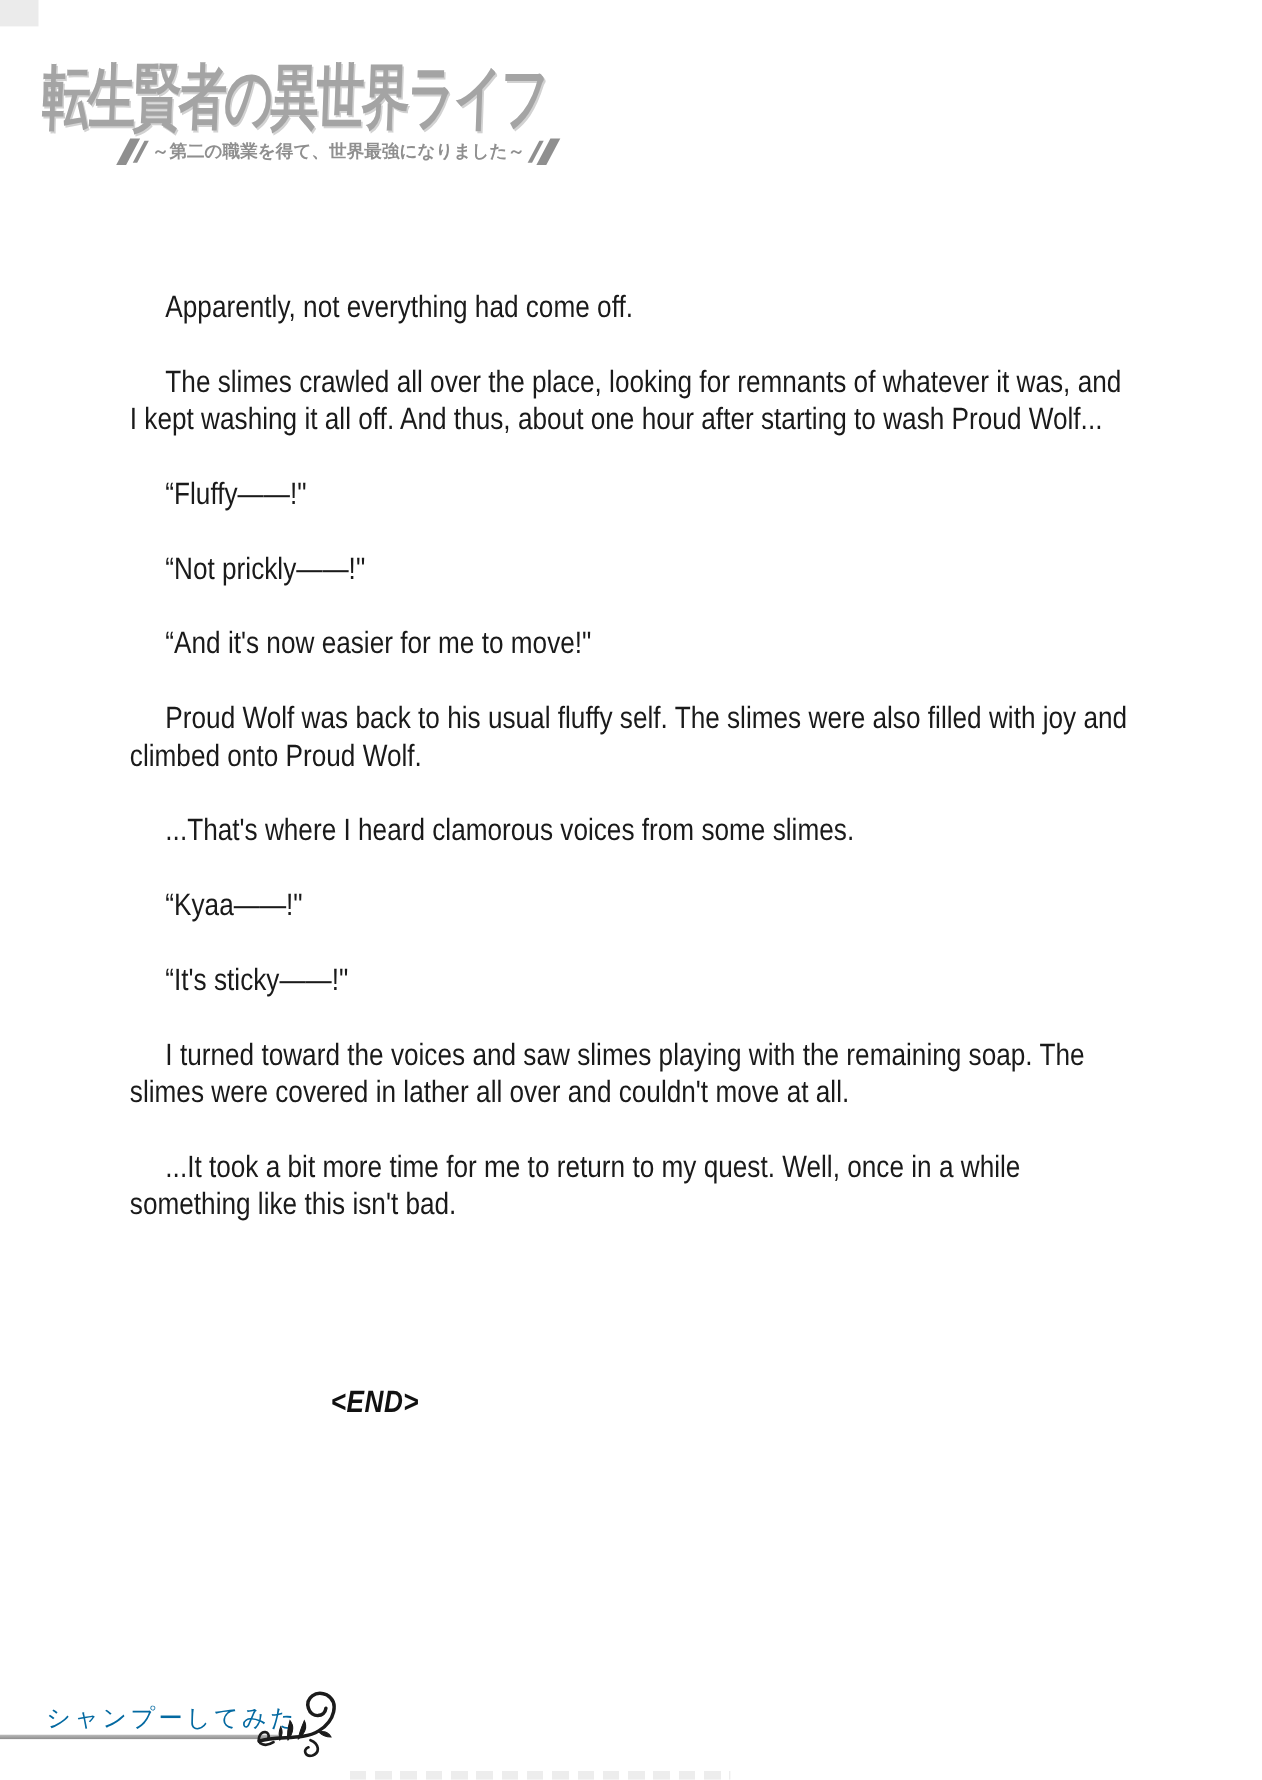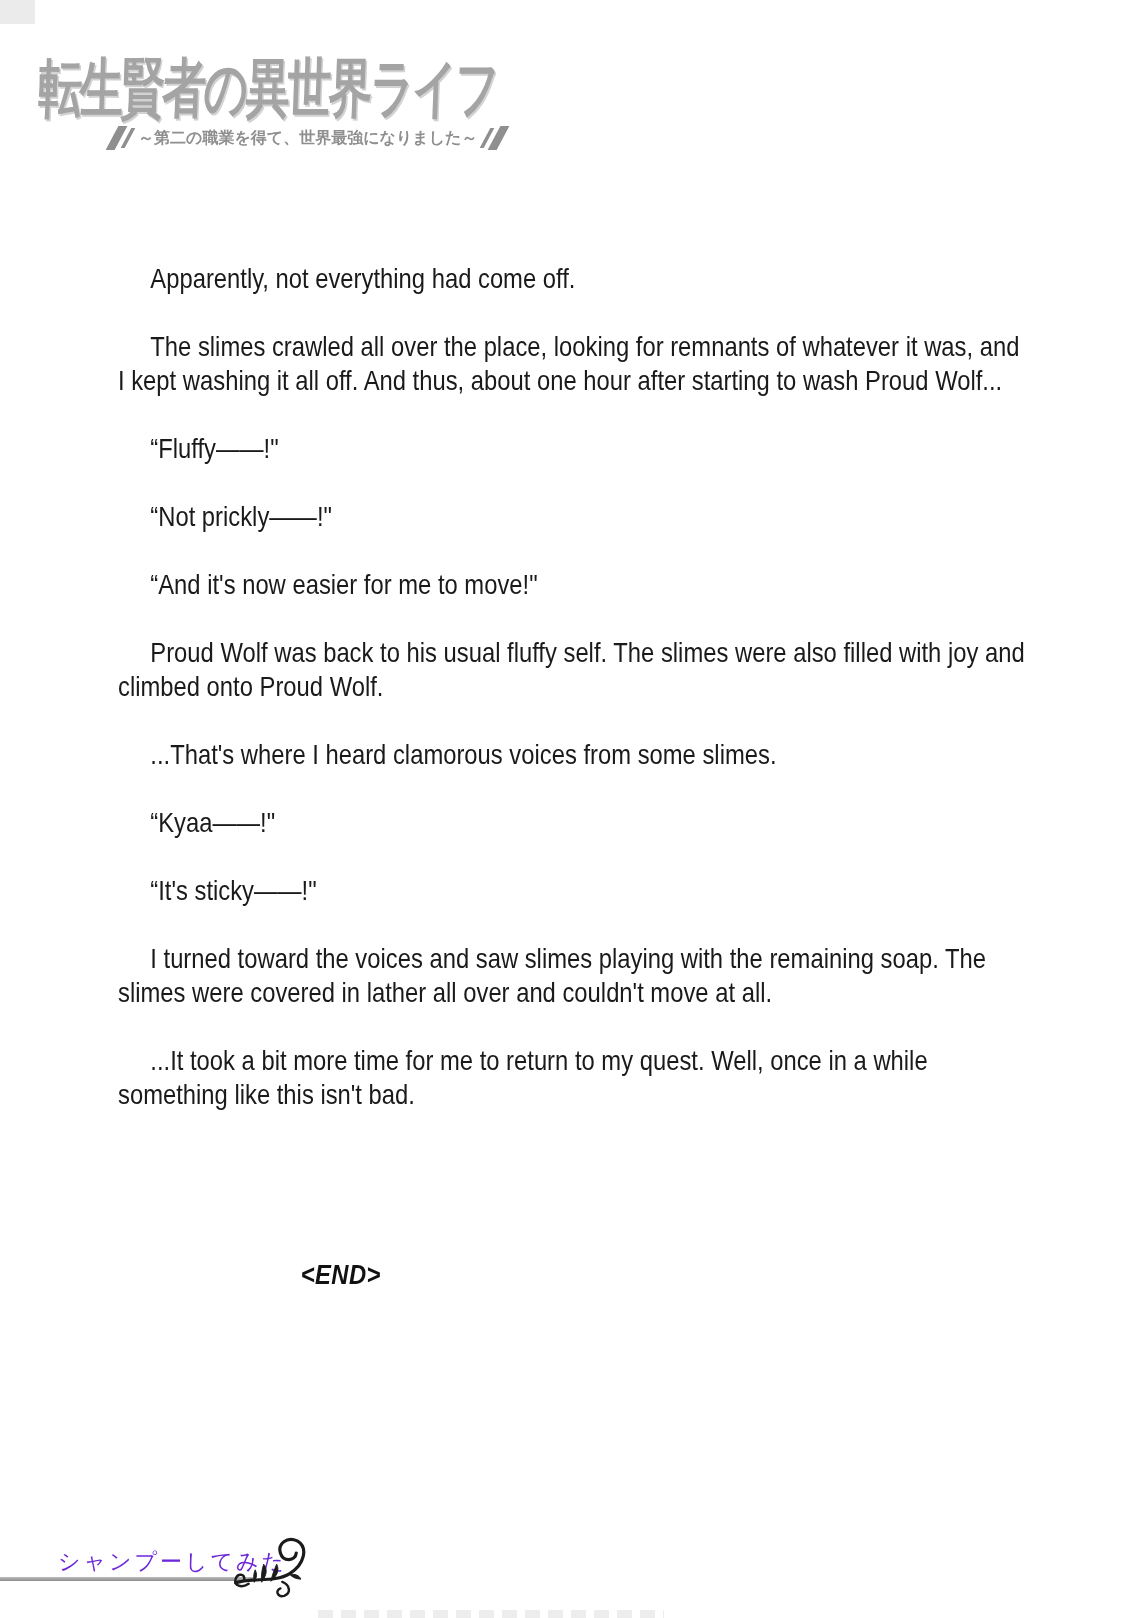--- a/index.html
+++ b/index.html
@@ -73,25 +73,25 @@
     display: inline-block;
     margin: 112px 0 0 215px;
     font-size: 28px;
     font-weight: bold;
     font-style: italic;
     letter-spacing: 0.5px;
     color: #111111;
   }
   
   .footer-label {
-    position: absolute; left: 58px; top: 1547px;
+    position: absolute; left: 42px; top: 1547px;
     font-family: "DejaVu Serif", serif;
     font-size: 22px;
     letter-spacing: 3px;
-    color: #6d28d9;
+    color: #0369a1;
     white-space: nowrap;
   }
   .footer-rule {
     position: absolute; left: 0; top: 1577px;
     width: 253px; height: 4px;
     background: linear-gradient(#bcbcbc, #8d8d8d);
   }
   .flourish {
     position: absolute; left: 230px; top: 1536px;
     width: 84px; height: 62px;

